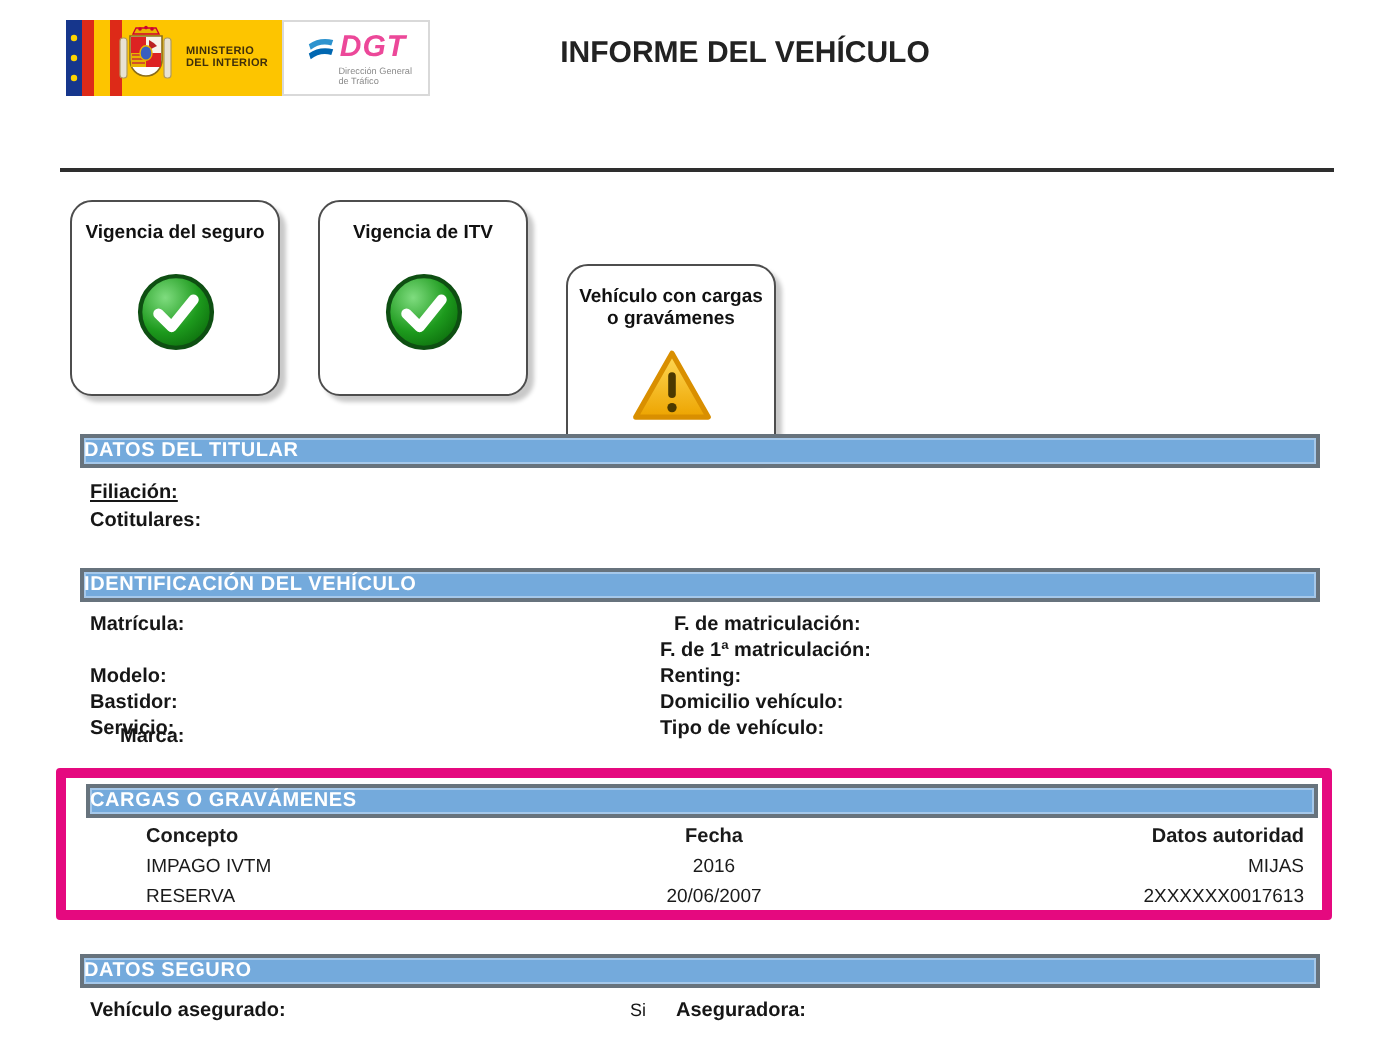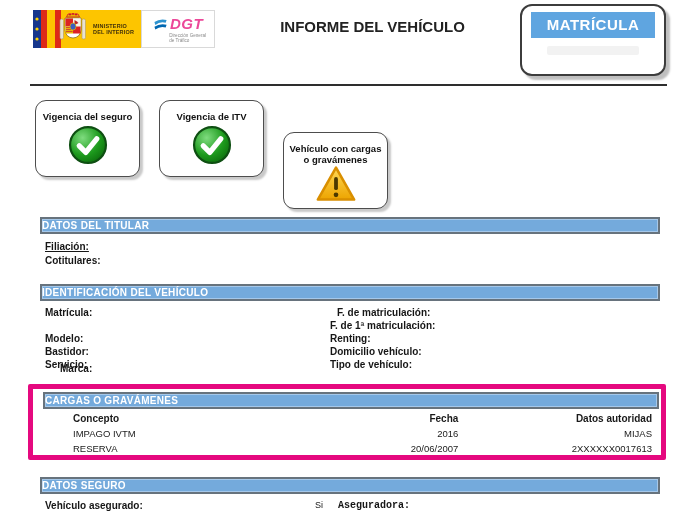--- a/index.html
+++ b/index.html
@@ -14,33 +14,33 @@
   .dgt-box{position:relative;width:74px;height:38px;background:#fff;border:1px solid #d9d9d9;box-sizing:border-box;display:flex;flex-direction:column;justify-content:center;align-items:center;}
   .dgt-row{display:flex;align-items:center;gap:2px;}
   .dgt-acronym{font-size:15px;font-weight:bold;font-style:italic;color:#ec4899;letter-spacing:.5px;}
   .dgt-sub{font-size:4.6px;line-height:5.2px;color:#8a8a8a;align-self:flex-end;margin-right:8px;margin-top:1px;text-align:left;}
   .report-title{position:absolute;left:250px;top:18px;width:245px;text-align:center;font-size:15px;font-weight:bold;color:#222;}
   .plate-badge{position:absolute;left:520px;top:4px;width:146px;height:72px;background:#fff;border:2px solid #3c3c3c;border-radius:12px;box-sizing:border-box;box-shadow:4px 4px 2px rgba(0,0,0,.25);}
   .plate-header{margin:6px 9px 0 9px;height:26px;background:#5fa5e0;color:#fff;font-weight:bold;font-size:15px;text-align:center;line-height:26px;letter-spacing:.5px;}
   .plate-redacted{margin:8px auto 0 auto;width:92px;height:9px;background:#ededed;border-radius:2px;opacity:.7;}
   .header-rule{position:absolute;left:30px;top:84px;width:637px;height:2px;background:#2e2e2e;}
   
-  .status-card{position:absolute;top:100px;width:105px;height:77px;background:#fff;border:1.5px solid #4d4d4d;border-radius:11px;box-sizing:border-box;box-shadow:3px 3px 2px #c9c9c9;display:flex;flex-direction:column;align-items:center;}
+  .status-card{position:absolute;top:100px;width:105px;height:98px;background:#fff;border:1.5px solid #4d4d4d;border-radius:11px;box-sizing:border-box;box-shadow:3px 3px 2px #c9c9c9;display:flex;flex-direction:column;align-items:center;}
   .status-card .label{margin-top:10px;padding:0 4px;font-size:9.5px;font-weight:bold;text-align:center;line-height:11px;color:#111;}
   .status-card .icon-wrap{flex:1;display:flex;align-items:center;justify-content:center;padding-bottom:8px;}
   
   .section-bar{position:absolute;left:40px;width:616px;height:13px;background:#74aadc;border:2px solid #67737d;box-shadow:inset 0 0 0 1px #a5c8ea;color:#fff;font-weight:bold;font-size:10px;line-height:13px;text-align:left;letter-spacing:.3px;}
   .flabel{position:absolute;font-size:10px;font-weight:bold;color:#161616;white-space:nowrap;}
   .fvalue{position:absolute;font-size:9px;color:#161616;white-space:nowrap;}
   
   .highlight-box{position:absolute;left:28px;top:384px;width:628px;height:66px;border:5px solid #e5097f;border-radius:2px;}
   .highlight-box .section-bar{left:10px;top:3px;width:612px;position:absolute;}
   .cargas-grid{position:absolute;left:20px;top:22px;width:608px;display:grid;grid-template-columns:1fr 1fr 1fr;row-gap:0;}
   .cargas-grid .c1{text-align:left;padding-left:20px;}
-  .cargas-grid .c2{text-align:right;}
+  .cargas-grid .c2{text-align:center;}
   .cargas-grid .c3{text-align:right;padding-right:9px;}
   .cargas-grid .hdr{font-size:10px;font-weight:bold;line-height:15px;}
   .cargas-grid .cell{font-size:9.5px;line-height:15px;}
 </style>
 </head>
 <body>
 
 <div id="page">
 
   <div class="logo-strip">
@@ -87,24 +87,20 @@
       </div>
       <div class="dgt-sub">
         <div>Dirección General</div>
         <div>de Tráfico</div>
       </div>
     </div>
   </div>
 
   <div class="report-title">INFORME DEL VEHÍCULO</div>
 
-  <div class="plate-badge">
-    <div class="plate-header">MATRÍCULA</div>
-    <div class="plate-redacted"></div>
-  </div>
 
   <div class="header-rule"></div>
 
   <div class="status-card" style="left:35px;">
     <div class="label">Vigencia del seguro</div>
     <div class="icon-wrap">
       <svg width="42" height="42" viewBox="0 0 48 48">
         <defs>
             <radialGradient id="g1" cx="35%" cy="30%" r="80%">
           <stop offset="0%" stop-color="#7fdc7f"></stop>
@@ -181,15 +177,15 @@
 
       <div class="c1 cell">RESERVA</div>
       <div class="c2 cell">20/06/2007</div>
       <div class="c3 cell">2XXXXXX0017613</div>
     </div>
   </div>
 
   <div class="section-bar" style="top:477px;">DATOS SEGURO</div>
   <div class="flabel" style="left:45px;top:500px;">Vehículo asegurado:</div>
   <div class="fvalue" style="left:315px;top:500px;">Si</div>
-  <div class="flabel" style="left:338px;top:500px;font-family:Liberation Mono, monospace;">Aseguradora:</div>
+  <div class="flabel" style="left:338px;top:500px;">Aseguradora:</div>
 
 </div>
 
 </body></html>

